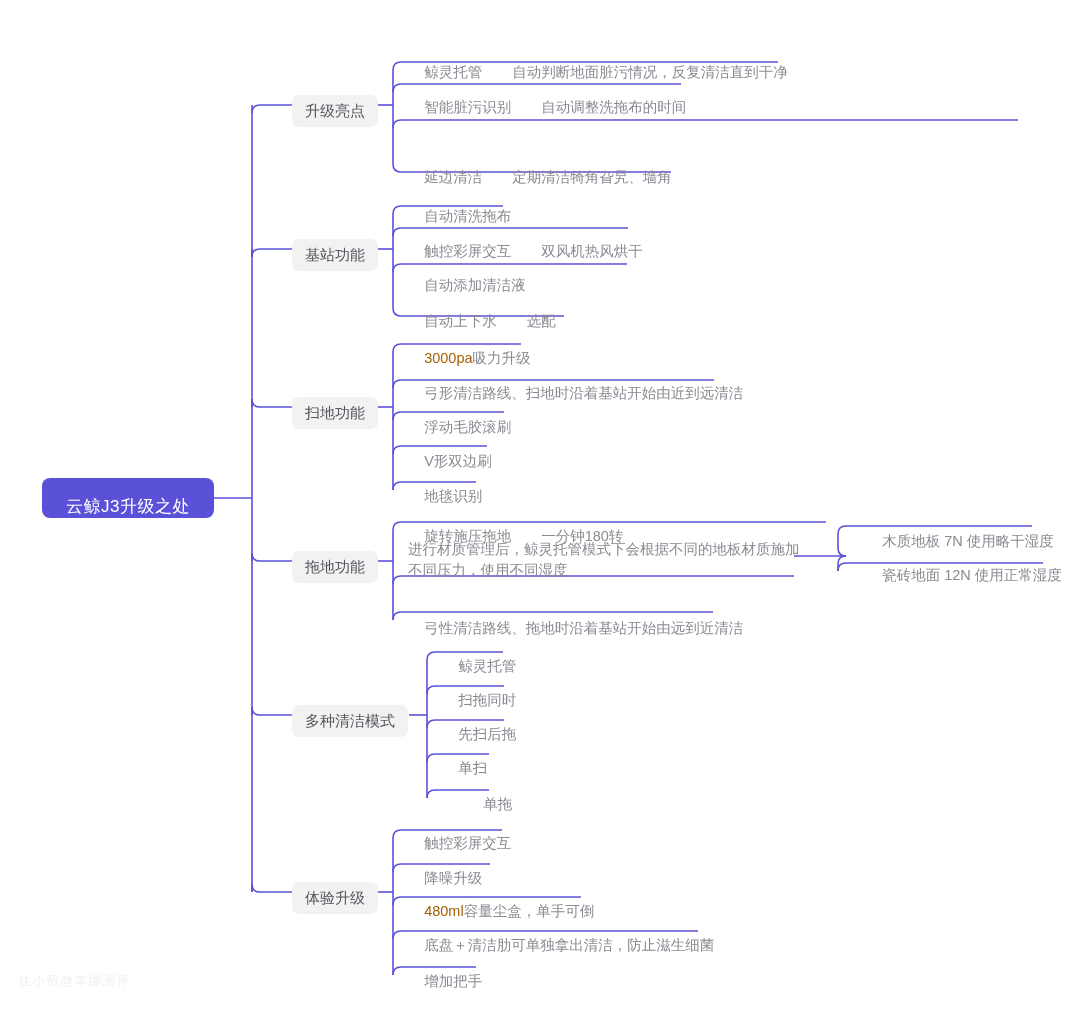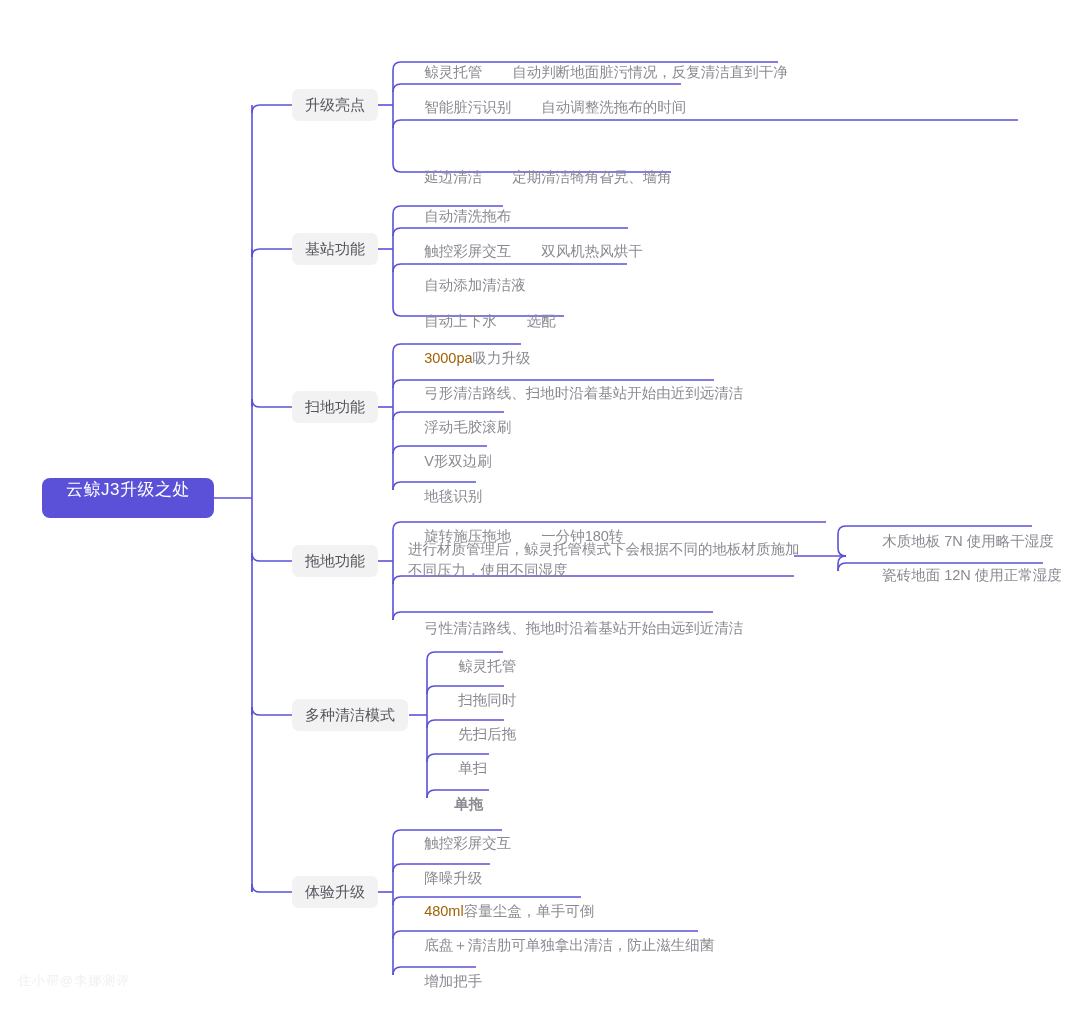--- a/index.html
+++ b/index.html
@@ -13,32 +13,33 @@
   #canvas{position:absolute;left:0;top:0;width:1080px;height:1016px;}
   #svg{position:absolute;left:0;top:0;width:1080px;height:1016px;}
 
   .node{position:absolute;box-sizing:border-box;}
 
   
   .root-node{
     left:42px;top:478px;width:172px;height:40px;
     background:#5B51D8;
     border-radius:8px;
-    display:flex;align-items:flex-start;justify-content:center;
+    display:flex;align-items:flex-end;justify-content:center;
     color:#ffffff;font-size:17px;letter-spacing:.5px;
   }
 
   
   .branch-node{
     background:#F2F2F2;
     border-radius:7px;
     display:flex;align-items:center;justify-content:center;
     color:#55555e;font-size:15px;
     height:32px;
     padding:0 13px;
+    margin-top:6px;
   }
 
   
   .leaf{
     color:#8a8a92;
     font-size:14.5px;
     white-space:pre;
     line-height:21px;
   }
   .leaf .detail{padding-left:30px;}
@@ -219,21 +220,21 @@
   </div>
   <div class="node leaf" style="left:442px;top:669px;">
     <span>扫拖同时</span>
   </div>
   <div class="node leaf" style="left:442px;top:703px;">
     <span>先扫后拖</span>
   </div>
   <div class="node leaf" style="left:442px;top:737px;">
     <span>单扫</span>
   </div>
-  <div class="node leaf" style="left:438px;top:773px;font-weight:bold;">
+  <div class="node leaf" style="left:467px;top:773px;">
     <span>单拖</span>
   </div>
 
   <div class="node branch-node" style="left:292px;top:876px;">
     <span>体验升级</span>
   </div>
   <div class="node leaf" style="left:408px;top:812px;">
     <span>触控彩屏交互</span>
   </div>
   <div class="node leaf" style="left:408px;top:847px;">

